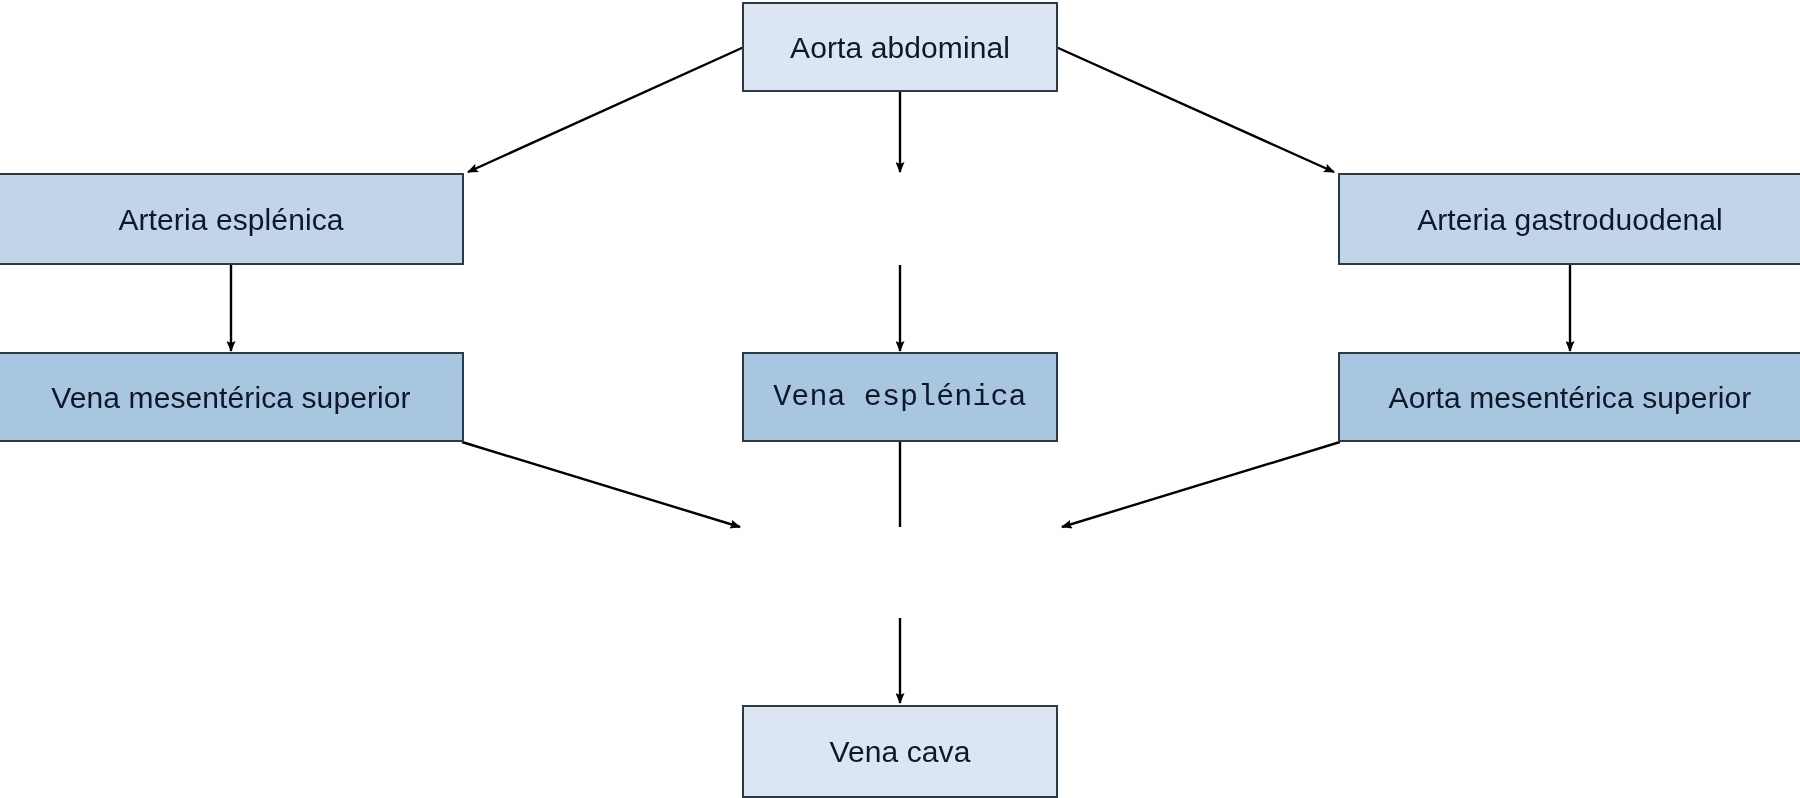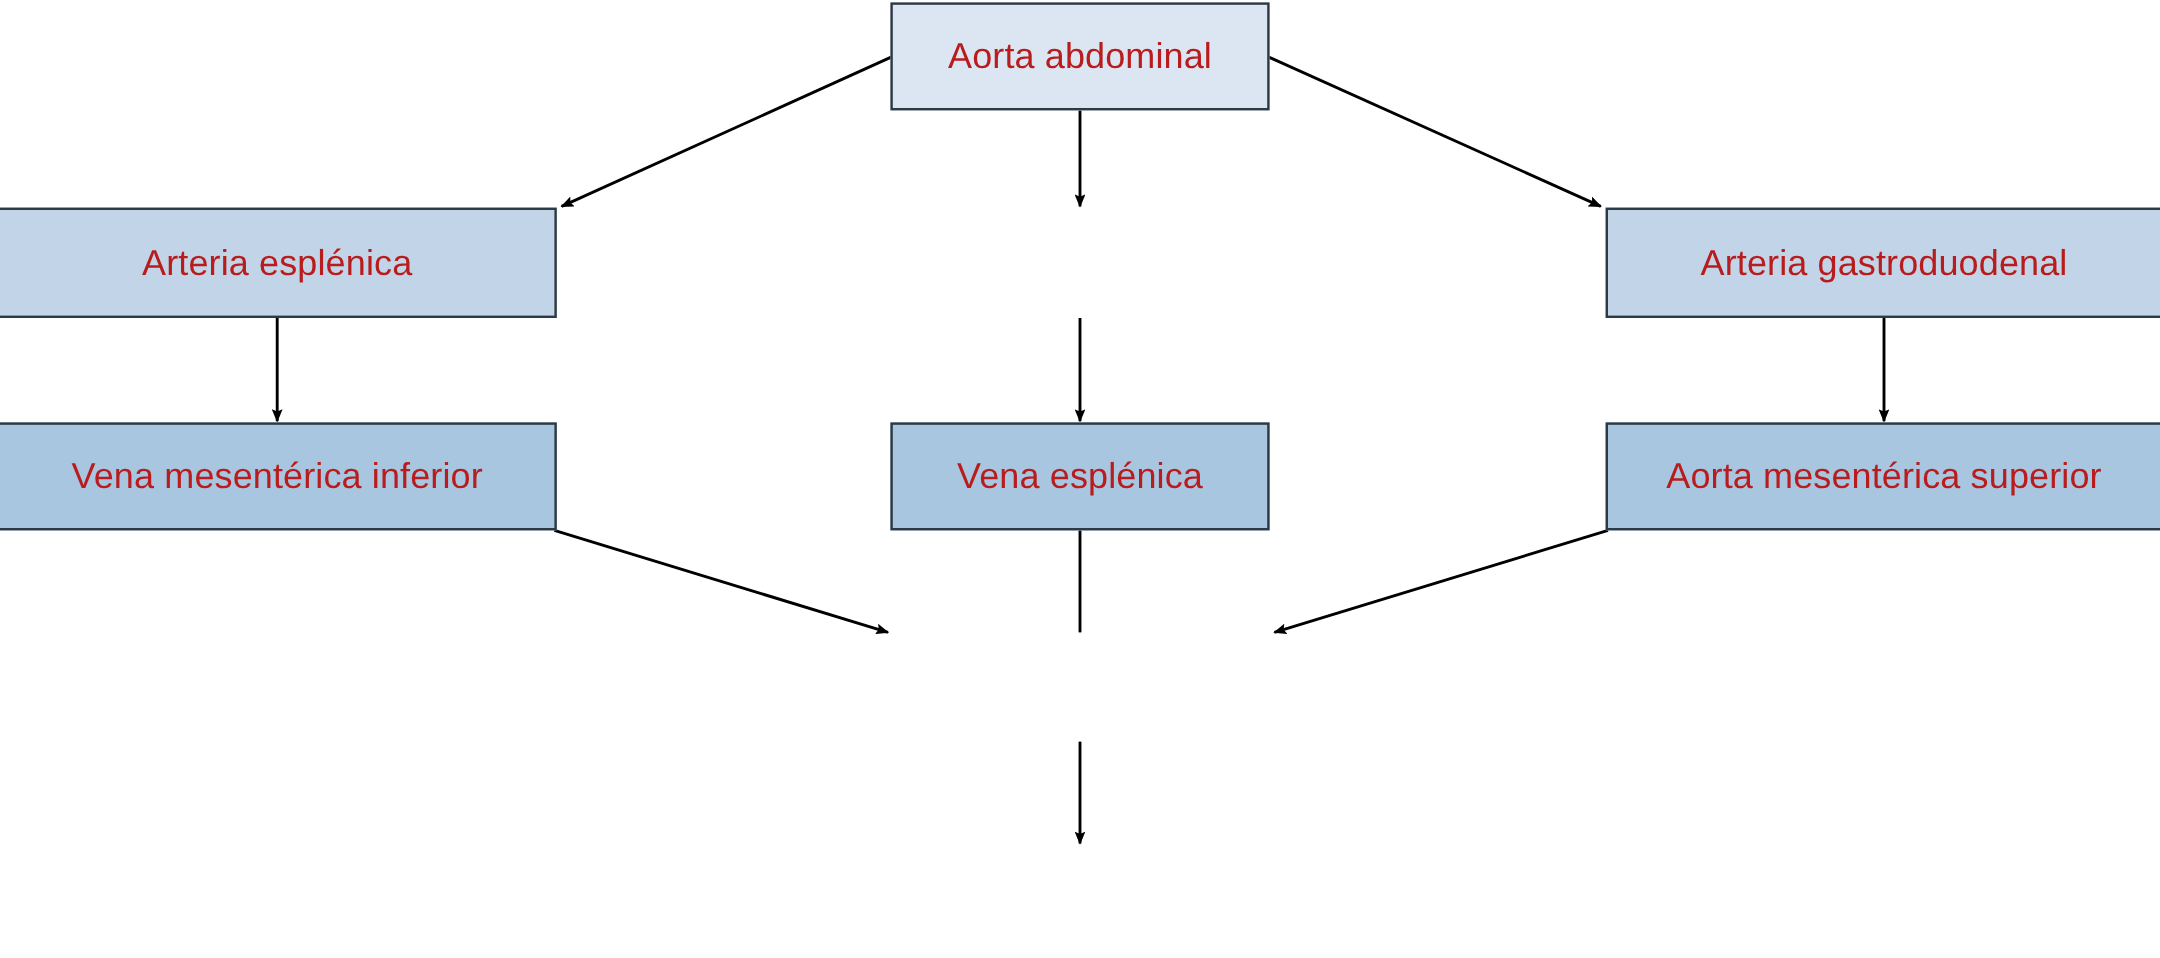--- a/index.html
+++ b/index.html
@@ -31,21 +31,21 @@
     box-sizing: border-box;
     border: 2px solid #2b3a44;
     display: flex;
     align-items: center;
     justify-content: center;
     text-align: center;
   }
   .node .node-label {
     font-size: 30px;
     line-height: 1.1;
-    color: #b91c1c;
+    color: #0f172a;
     letter-spacing: 0.1px;
     white-space: nowrap;
   }
   .fill-light  { background: #dce6f2; }
   .fill-medium { background: #c2d5e8; }
   .fill-dark   { background: #a8c6e0; }
 </style>
 </head>
 <body>
 
@@ -78,26 +78,29 @@
   <div class="node fill-medium" style="left:-2px; top:173px; width:466px; height:92px;">
     <span class="node-label">Arteria esplénica</span>
   </div>
 
 
   <div class="node fill-medium" style="left:1338px; top:173px; width:464px; height:92px;">
     <span class="node-label">Arteria gastroduodenal</span>
   </div>
 
   <div class="node fill-dark" style="left:-2px; top:352px; width:466px; height:90px;">
-    <span class="node-label">Vena mesentérica inferior</span>
+    <span class="node-label">Vena mesentérica superior</span>
   </div>
 
-  <div class="node fill-dark" style="left:742px; top:352px; width:316px; height:90px;">
+  <div class="node fill-dark" style="left:742px; top:352px; width:316px; height:90px;font-family:Liberation Mono, monospace;">
     <span class="node-label">Vena esplénica</span>
   </div>
 
   <div class="node fill-dark" style="left:1338px; top:352px; width:464px; height:90px;">
     <span class="node-label">Aorta mesentérica superior</span>
   </div>
 
 
+  <div class="node fill-light" style="left:742px; top:705px; width:316px; height:93px;">
+    <span class="node-label">Vena cava</span>
+  </div>
 
 </div>
 
 </body></html>

